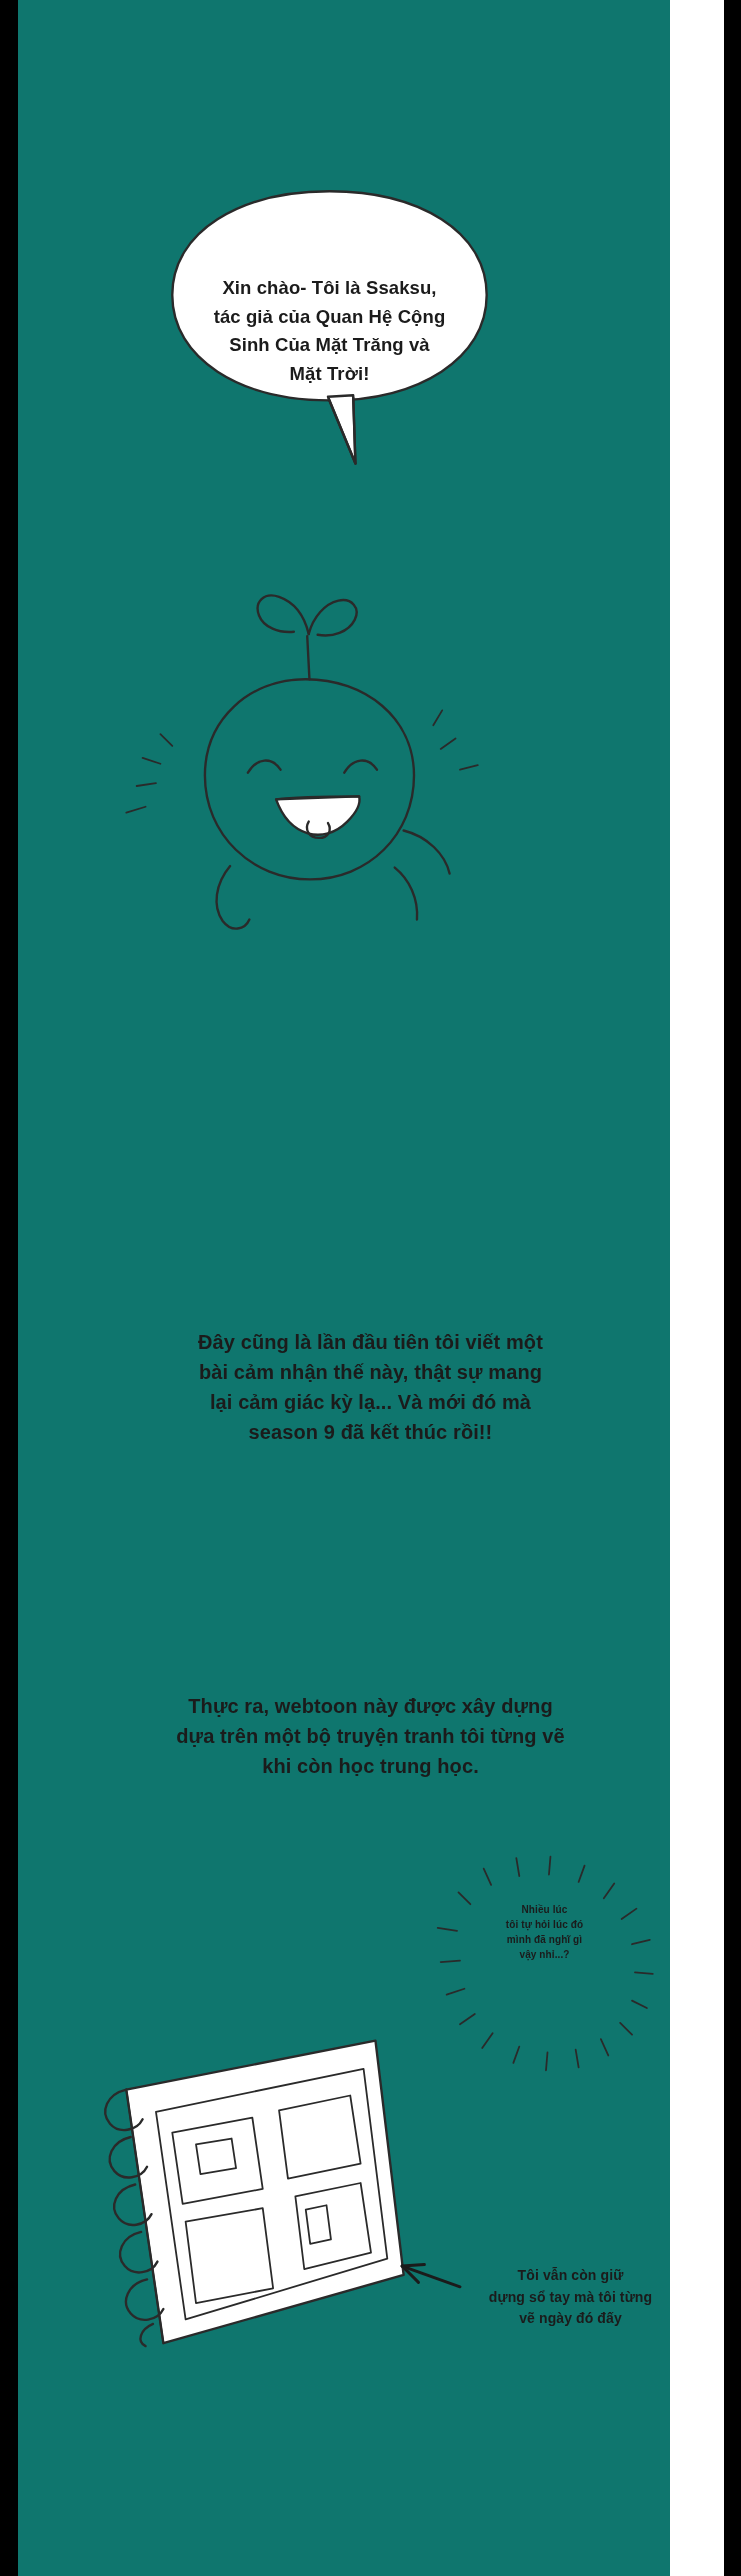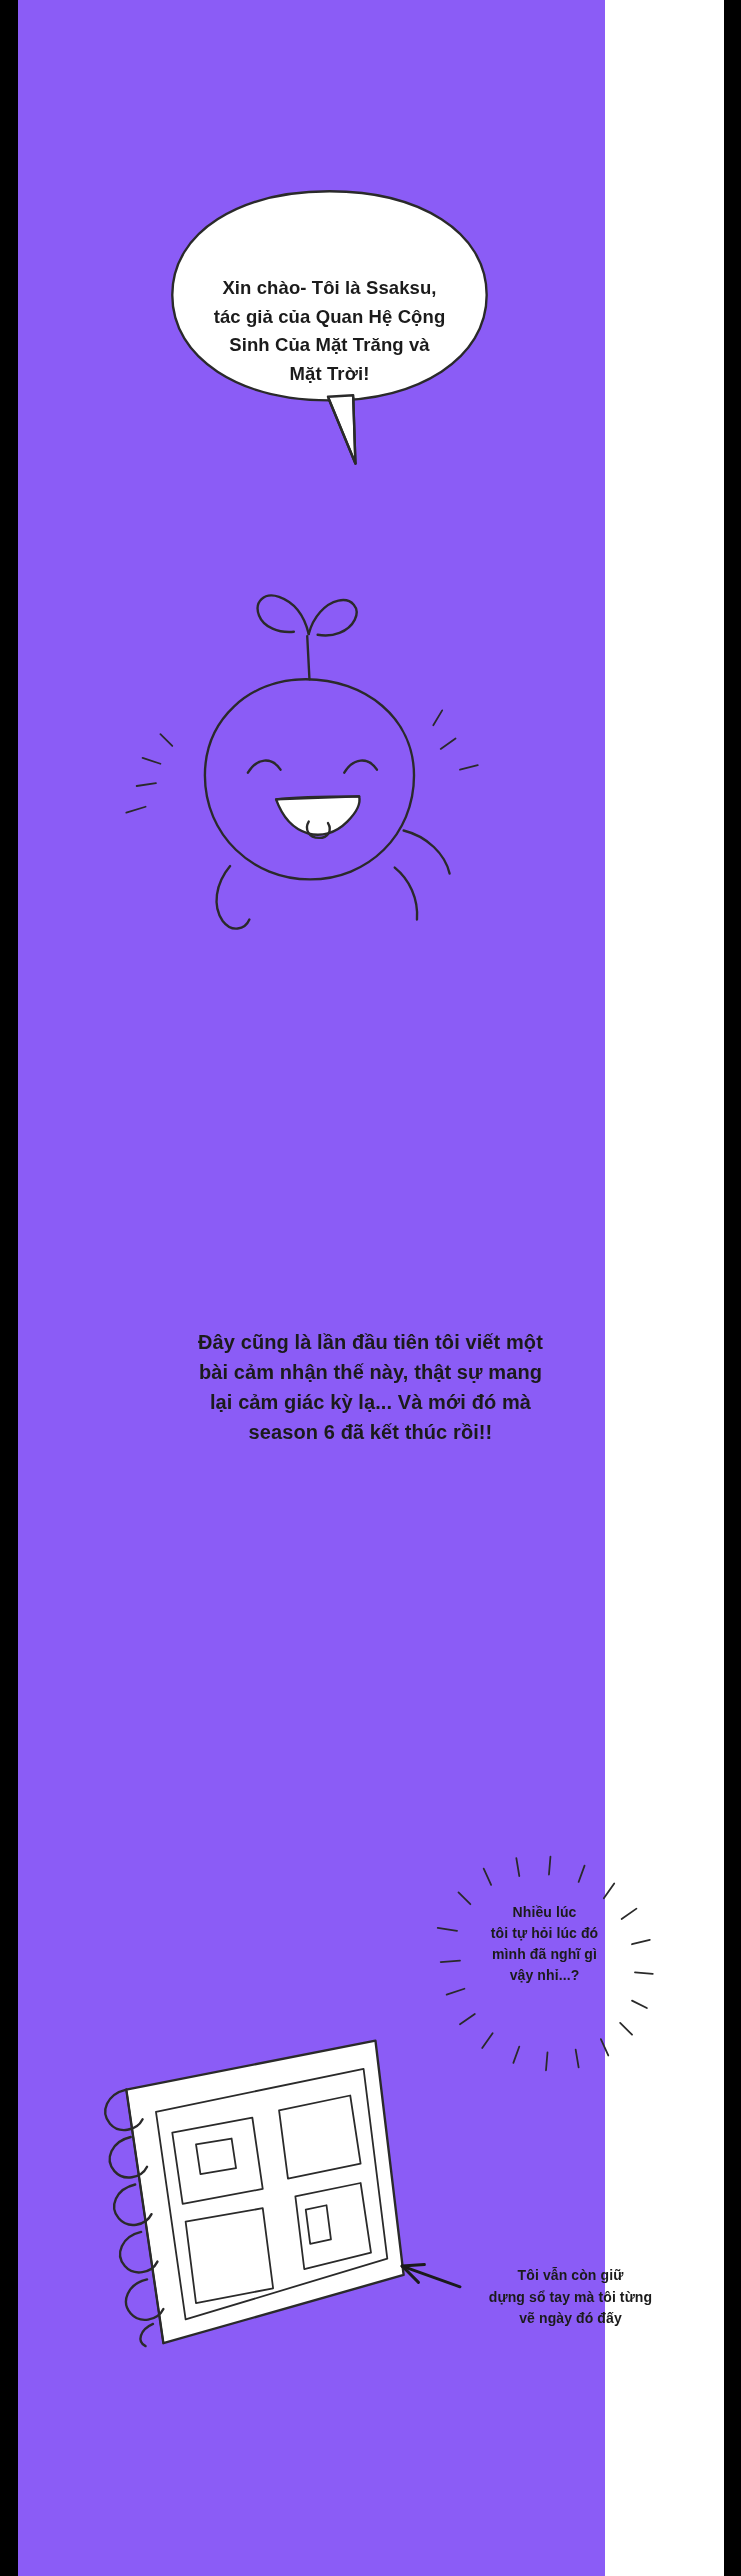--- a/index.html
+++ b/index.html
@@ -25,23 +25,23 @@
     height: 2576px;
     background: #000000;
   }
   .edge-bar.left { left: 0; }
   .edge-bar.right { right: 0; }
 
   .canvas {
     position: absolute;
     left: 18px;
     top: 0;
-    width: 587px;
-    height: 2576px;
-    background: #8b5cf6;
+    width: 652px;
+    height: 2576px;
+    background: #0f766e;
   }
 
   .comic-text {
     position: absolute;
     text-align: center;
     color: #1b1b1b;
     font-family: "Liberation Sans", sans-serif;
     font-weight: 700;
     line-height: 1.5;
     letter-spacing: 0.1px;
@@ -76,21 +76,21 @@
     top: 1691px;
     width: 519px;
     font-size: 20px;
   }
 
   
   #burst-text {
     left: 445px;
     top: 1902px;
     width: 163px;
-    font-size: 14px;
+    font-size: 10px;
     line-height: 1.5;
   }
 
   
   #note-caption {
     left: 460px;
     top: 2265px;
     width: 185px;
     font-size: 14px;
     line-height: 1.55;
@@ -254,22 +254,25 @@
 
     <div id="balloon-text" class="comic-text">Xin chào- Tôi là Ssaksu,
 tác giả của Quan Hệ Cộng
 Sinh Của Mặt Trăng và
 Mặt Trời!</div>
 
 
     <div id="narration-2" class="comic-text">Đây cũng là lần đầu tiên tôi viết một
 bài cảm nhận thế này, thật sự mang
 lại cảm giác kỳ lạ... Và mới đó mà
-season 6 đã kết thúc rồi!!</div>
-
+season 9 đã kết thúc rồi!!</div>
+
+    <div id="narration-3" class="comic-text">Thực ra, webtoon này được xây dựng
+dựa trên một bộ truyện tranh tôi từng vẽ
+khi còn học trung học.</div>
 
     <div id="burst-text" class="comic-text">Nhiều lúc
 tôi tự hỏi lúc đó
 mình đã nghĩ gì
 vậy nhỉ...?</div>
 
     <div id="note-caption" class="comic-text">Tôi vẫn còn giữ
 dựng sổ tay mà tôi từng
 vẽ ngày đó đấy</div>
 

